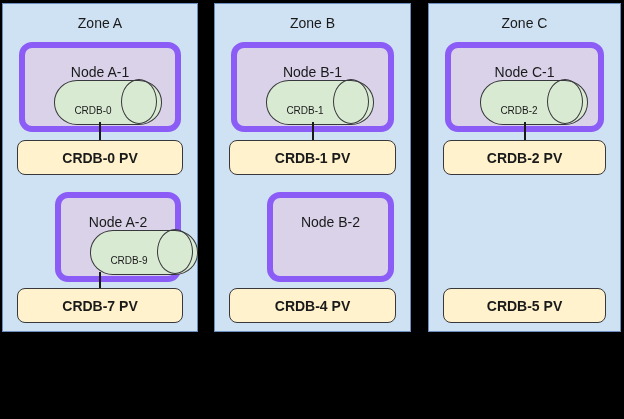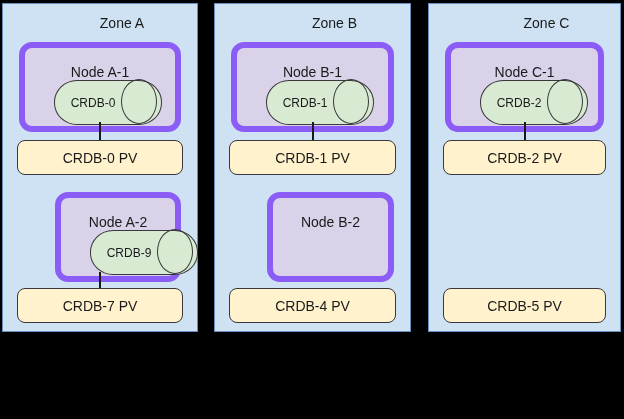--- a/index.html
+++ b/index.html
@@ -33,21 +33,20 @@
 
   .zone-title {
     position: absolute;
     top: 11px;
     left: 0;
     width: 100%;
     text-align: center;
     font-size: 14px;
     color: #1a1a1a;
     line-height: 16px;
-    margin-left: 22px;
   }
 
   .node {
     position: absolute;
     background: #d9d2e9;
     border: 6px solid #8b5cf6;
     border-radius: 13px;
     box-sizing: border-box;
   }
   .node-label {
@@ -69,20 +68,21 @@
     position: absolute;
     background: #fff2cc;
     border: 1px solid #38373b;
     border-radius: 8px;
     box-sizing: border-box;
     display: flex;
     align-items: center;
     justify-content: center;
     font-size: 14px;
     color: #1a1a1a;
+    font-weight: bold;
   }
   .pv-row1 { top: 136px; height: 35px; left: 14px; right: 14px; }
   .pv-row2 { top: 284px; height: 35px; left: 14px; right: 14px; }
 
   
   .cylinder {
     position: absolute;
     top: 32px;
     left: 29px;
     width: 108px;
@@ -105,25 +105,25 @@
     border: 1px solid #38373b;
     border-radius: 50%;
     box-sizing: border-box;
     background: transparent;
   }
   .cyl-label {
     position: absolute;
     top: 0;
     left: 8px;
     width: 62px;
-    height: 45px;
+    height: 61px;
     display: flex;
     align-items: center;
     justify-content: center;
-    font-size: 12px;
+    font-size: 10px;
     color: #1a1a1a;
   }
 
   
   .connector {
     position: absolute;
     width: 2px;
     background: #1a1a1a;
   }
   .connector-row1 { top: 118px; height: 18px; left: 50%; margin-left: -1px; }

